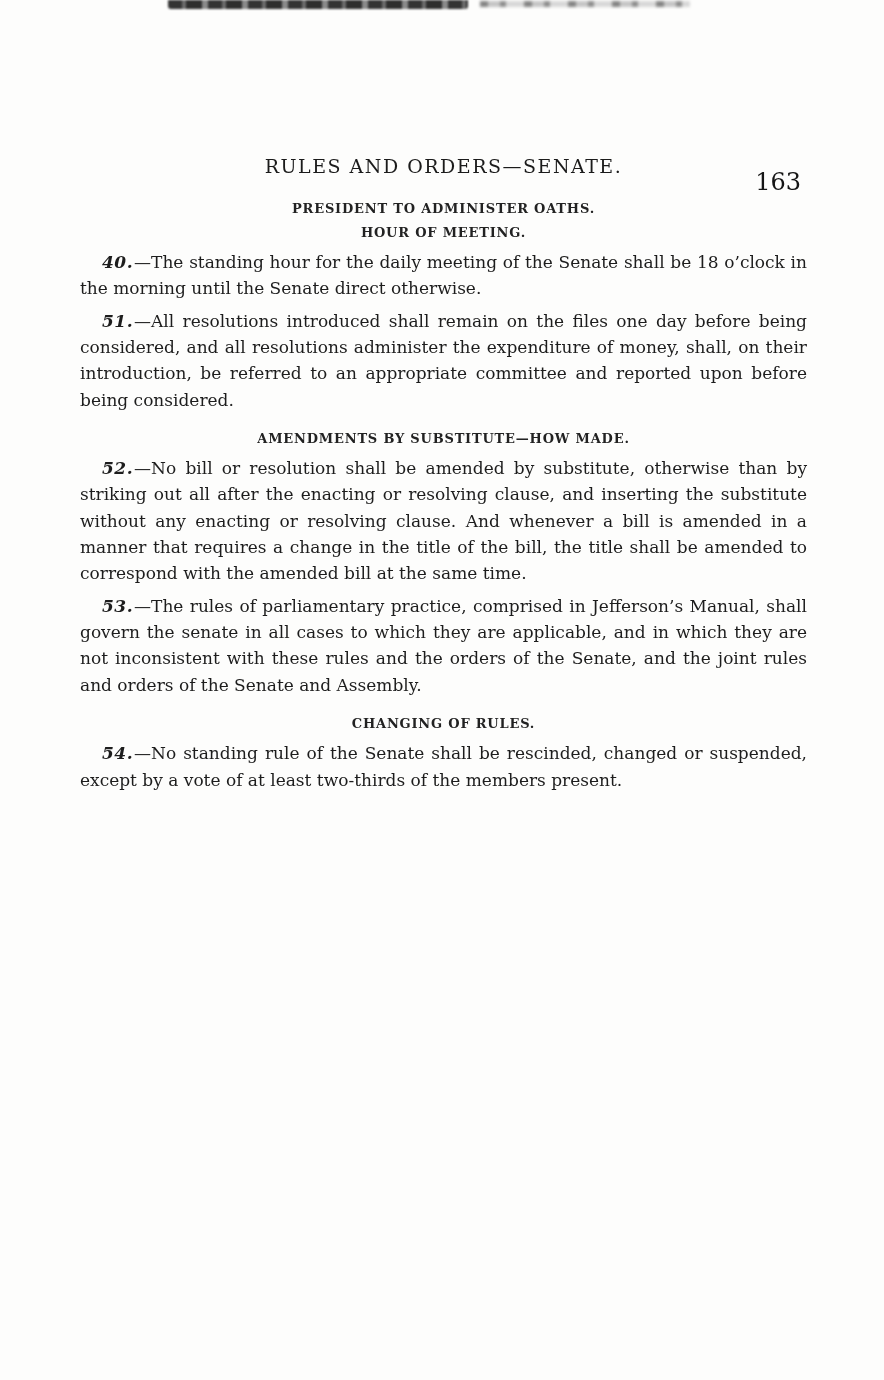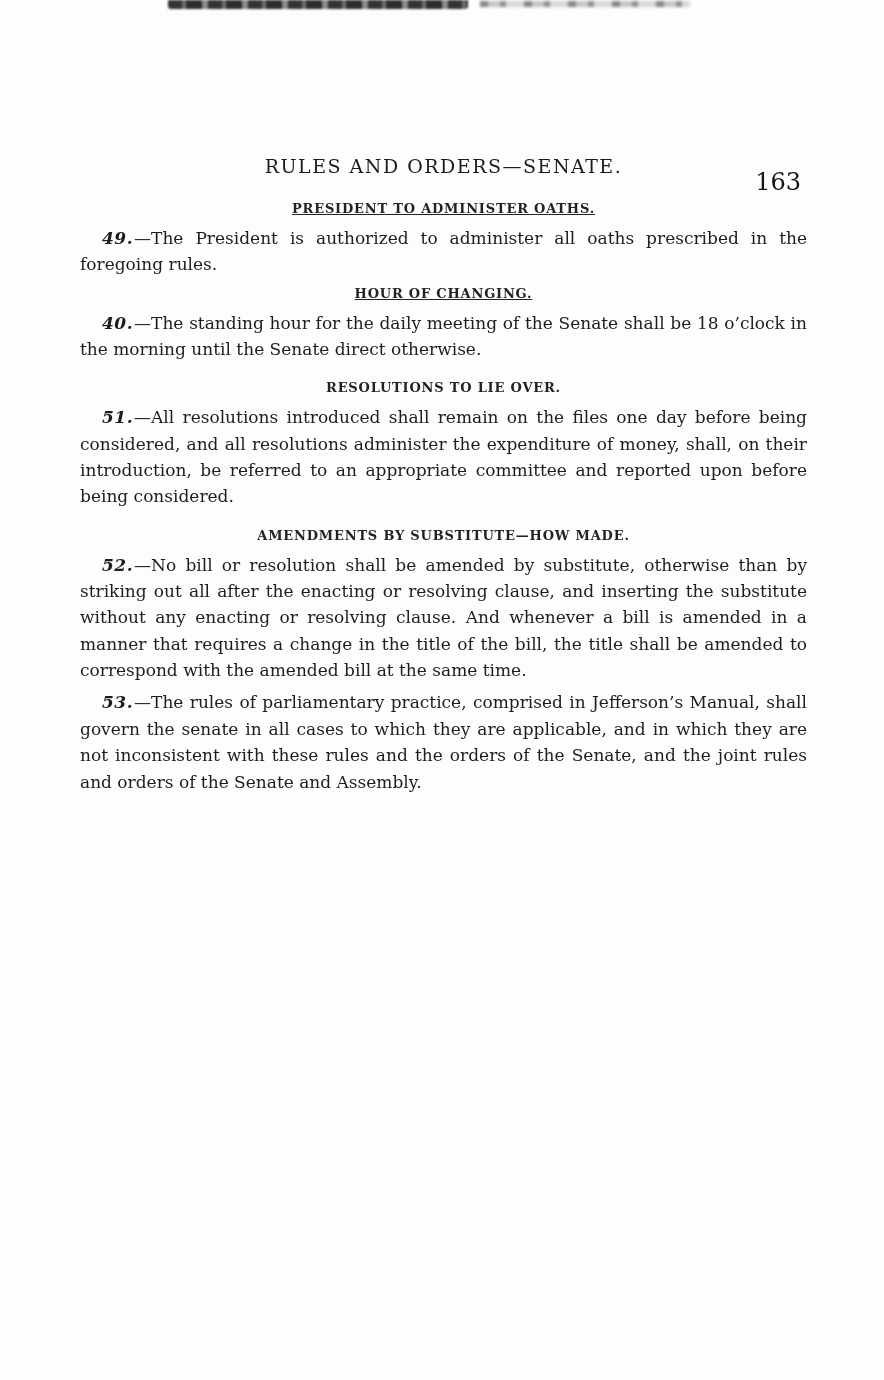--- a/index.html
+++ b/index.html
@@ -85,21 +85,20 @@
   .section-heading {
     margin: 18px 0 9px 0;
     text-align: center;
     font-size: 13px;
     font-weight: 600;
     letter-spacing: 0.8px;
     color: #222;
   }
   .section-heading.tight {
     margin-top: 8px;
-    text-decoration: underline;
   }
   .rule-text {
     margin: 0 0 6px 0;
     font-size: 17px;
     line-height: 1.55;
     text-align: justify;
     text-indent: 22px;
     color: #1d1d1d;
   }
   .rule-number {
@@ -117,36 +116,38 @@
 
 <div class="page">
 
   <div class="running-head">
     <div class="running-head-title">RULES AND ORDERS—SENATE.</div>
     <div class="page-number">163</div>
   </div>
 
   <section>
     <h3 class="section-heading tight">PRESIDENT TO ADMINISTER OATHS.</h3>
-    <p class="rule-text"><span class="rule-number">49.</span><span>—The President is authorized to administer all oaths prescribed in the foregoing rules.</span></p>
   </section>
 
   <section>
-    <h3 class="section-heading tight">HOUR OF CHANGING.</h3>
+    <h3 class="section-heading tight">HOUR OF MEETING.</h3>
     <p class="rule-text"><span class="rule-number">40.</span><span>—The standing hour for the daily meeting of the Senate shall be 18 o’clock in the morning until the Senate direct otherwise.</span></p>
   </section>
 
   <section>
-    <h3 class="section-heading">RESOLUTIONS TO LIE OVER.</h3>
     <p class="rule-text"><span class="rule-number">51.</span><span>—All resolutions introduced shall remain on the files one day before being considered, and all resolutions administer the expenditure of money, shall, on their introduction, be referred to an appropriate committee and reported upon before being considered.</span></p>
   </section>
 
   <section>
     <h3 class="section-heading">AMENDMENTS BY SUBSTITUTE—HOW MADE.</h3>
     <p class="rule-text"><span class="rule-number">52.</span><span>—No bill or resolution shall be amended by substitute, otherwise than by striking out all after the enacting or resolving clause, and inserting the substitute without any enacting or resolving clause.  And whenever a bill is amended in a manner that requires a change in the title of the bill, the title shall be amended to correspond with the amended bill at the same time.</span></p>
   </section>
 
   <section>
     <p class="rule-text"><span class="rule-number">53.</span><span>—The rules of parliamentary practice, comprised in Jefferson’s Manual, shall govern the senate in all cases to which they are applicable, and in which they are not inconsistent with these rules and the orders of the Senate, and the joint rules and orders of the Senate and Assembly.</span></p>
   </section>
 
+  <section>
+    <h3 class="section-heading">CHANGING OF RULES.</h3>
+    <p class="rule-text"><span class="rule-number">54.</span><span>—No standing rule of the Senate shall be rescinded, changed or suspended, except by a vote of at least two-thirds of the members present.</span></p>
+  </section>
 
 </div>
 
 </body></html>

